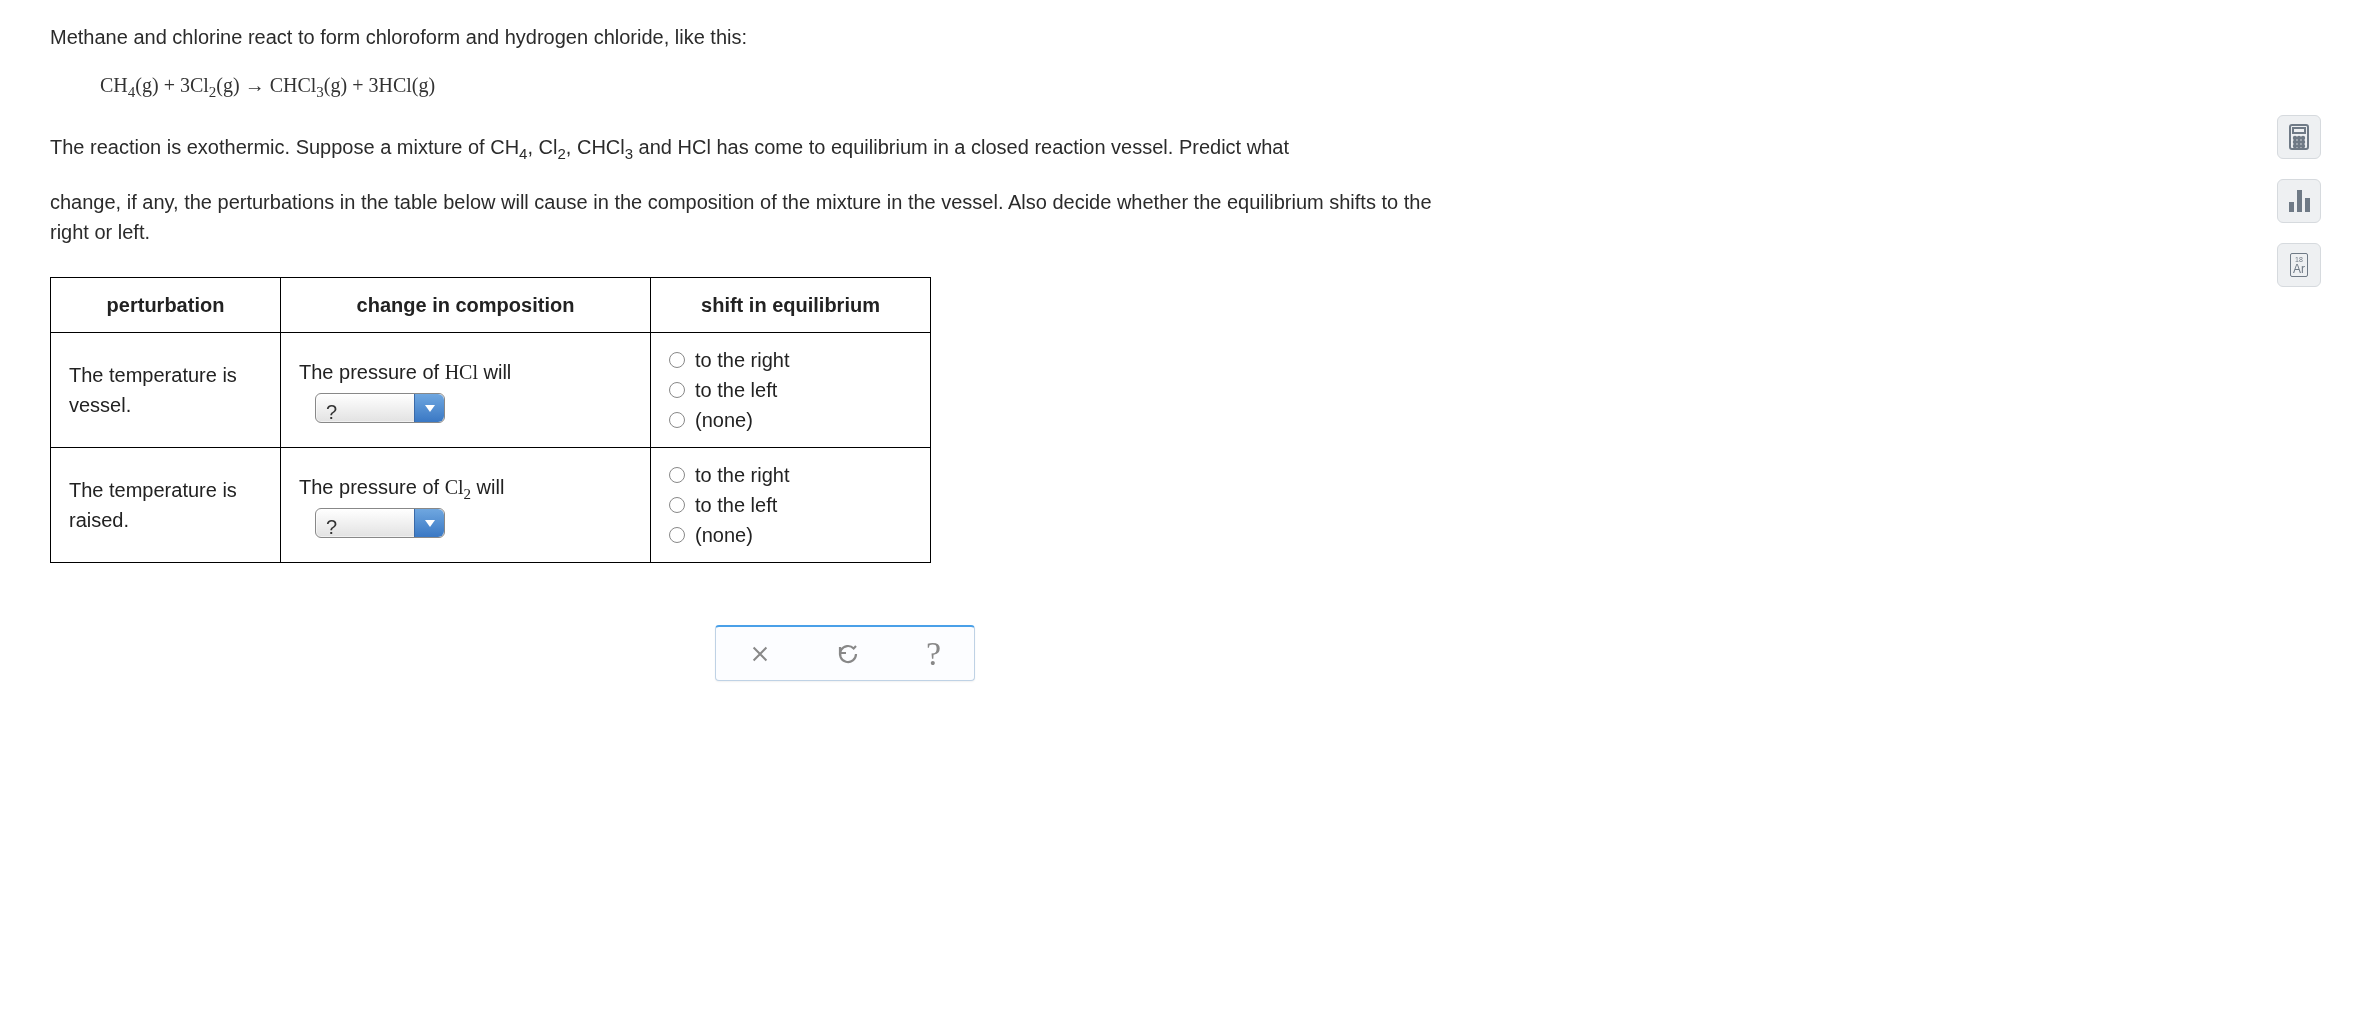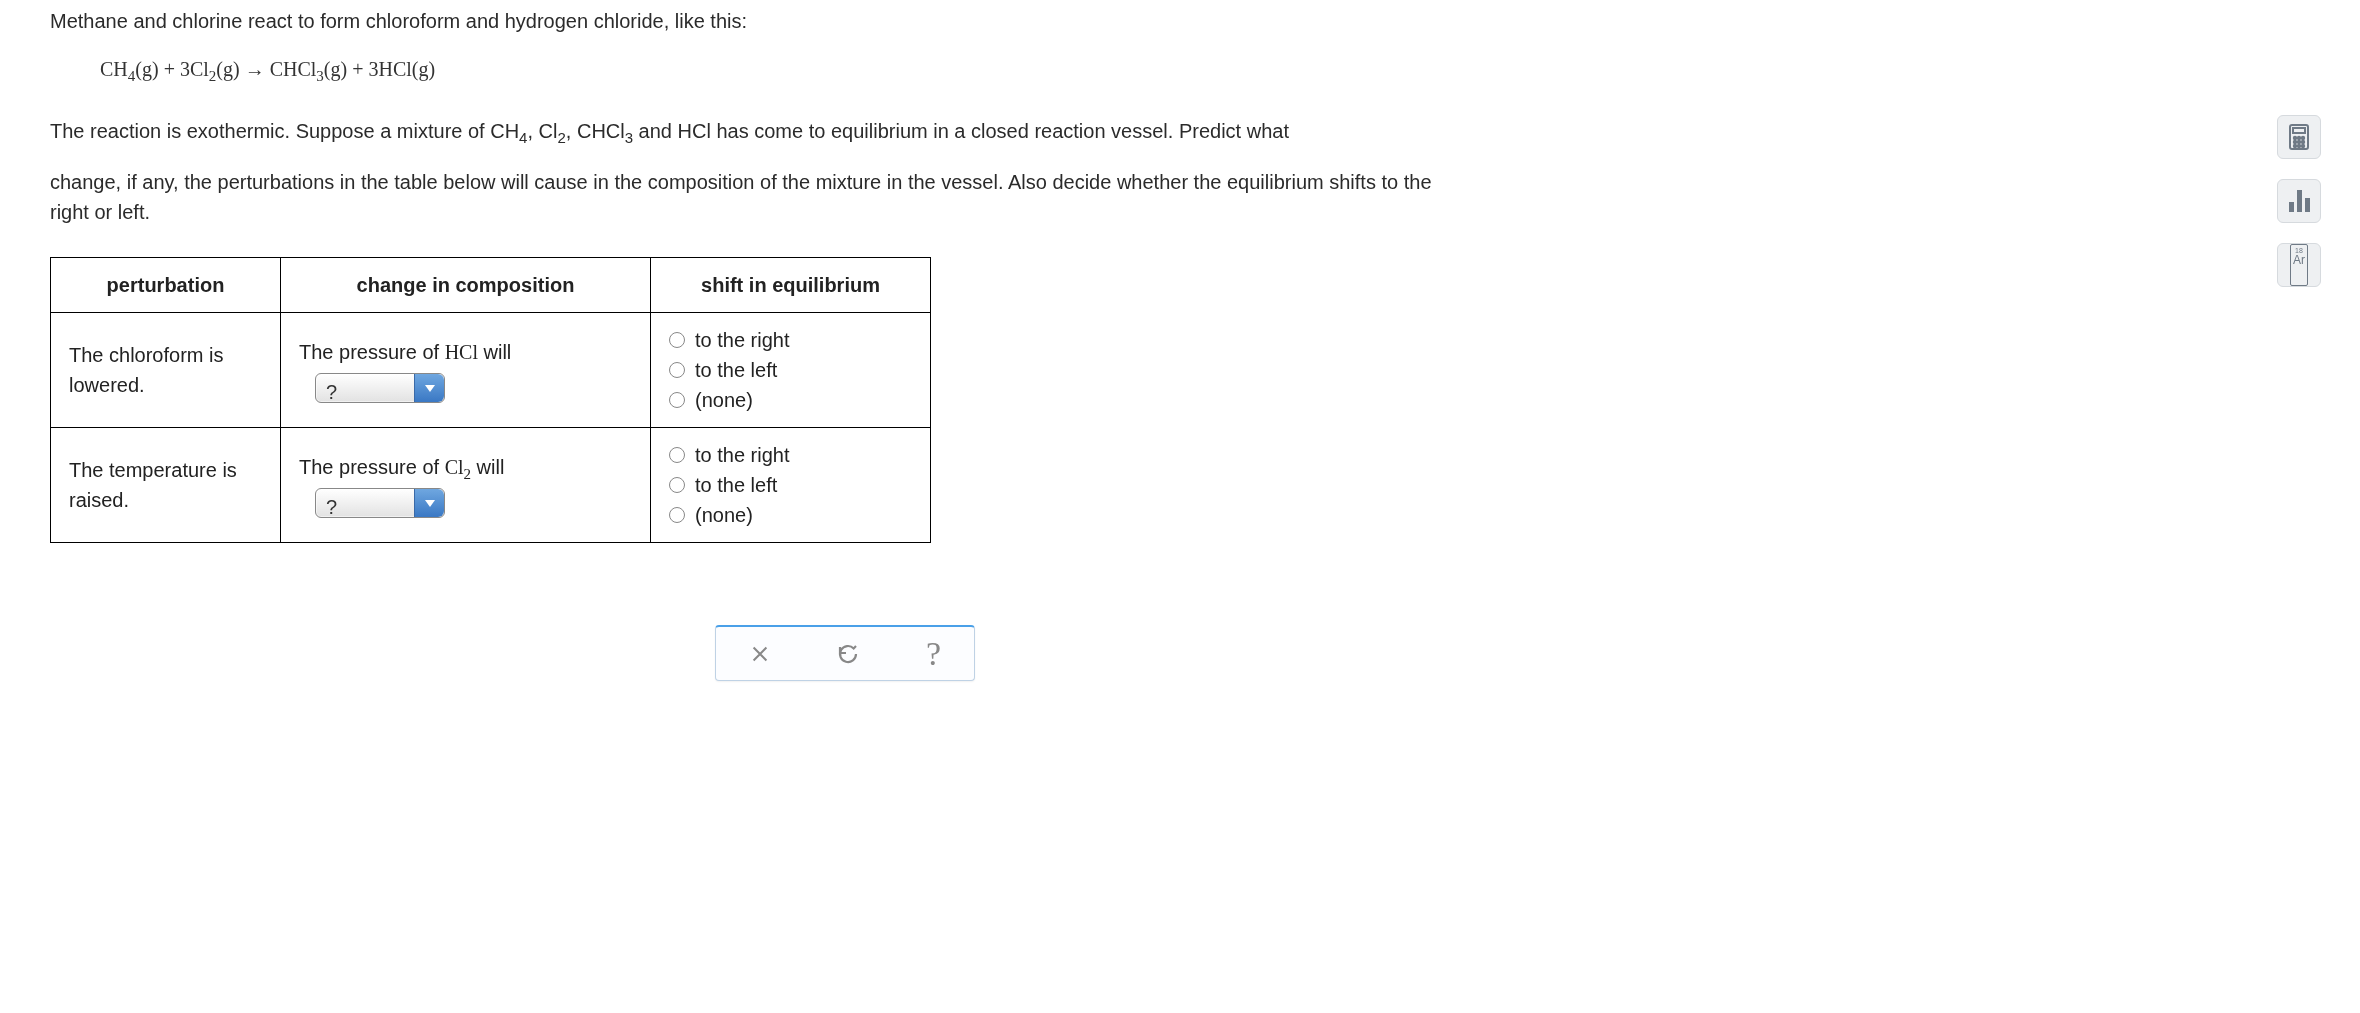--- a/index.html
+++ b/index.html
@@ -13,21 +13,21 @@
     height:1013px;
     position:relative;
   }
   .content {
     position:absolute;
     left:50px;
     top:0;
     width:1400px;
     line-height:1.5;
   }
-  .line { margin:6px 0 18px 0; color:#2b2b2b; }
+  .line { margin:22px 0 18px 0; color:#2b2b2b; }
   .equation {
     font-family: "Times New Roman", serif;
     font-size: 20px;
     margin: 14px 0 28px 50px;
   }
   sub { font-size:0.75em; }
   .arrow { font-family: Arial, sans-serif; }
   .tbl {
     border-collapse: collapse;
     margin-top:30px;
@@ -126,21 +126,21 @@
     border-radius:6px;
     display:flex;
     align-items:center;
     justify-content:center;
     color:#6f7a86;
     cursor:pointer;
   }
   .tool-btn svg { stroke:#6f7a86; fill:none; stroke-width:2; }
   .bars { display:flex; align-items:flex-end; gap:3px; height:22px;}
   .bars span { width:5px; background:#6f7a86; display:block;}
-  .ar-box { font-family:Arial, sans-serif; font-size:12px; border:1px solid #6f7a86; padding:2px 2px 19px 2px; line-height:1; border-radius:2px; color:#6f7a86;}
+  .ar-box { font-family:Arial, sans-serif; font-size:12px; border:1px solid #6f7a86; padding:2px 2px 1px 2px; line-height:1; border-radius:2px; color:#6f7a86;}
   .ar-sup { font-size:7px; display:block; text-align:center; line-height:1;}
 </style>
 </head>
 <body>
 
 <div class="content">
   <div class="line">Methane and chlorine react to form chloroform and hydrogen chloride, like this:</div>
 
   <div class="equation">
     <span>CH</span><sub>4</sub><span>(g)</span>
@@ -158,21 +158,21 @@
   <div class="line">change, if any, the perturbations in the table below will cause in the composition of the mixture in the vessel. Also decide whether the equilibrium shifts to the right or left.</div>
 
   <table class="tbl">
     <tbody>
         <tr>
       <th class="col-pert">perturbation</th>
       <th class="col-change">change in composition</th>
       <th class="col-shift">shift in equilibrium</th>
     </tr>
     <tr>
-      <td>The chloroform is lowered.</td>
+      <td>The temperature is vessel.</td>
       <td>
         <span>The pressure of </span><span style="font-family:'Times New Roman',serif"><span>HCl</span><sub></sub></span><span> will</span>
         <span class="dropdown">
           <span class="dd-text">?</span>
           <span class="dd-btn">
                 <svg width="12" height="10">
                   <polygon points="1,2 11,2 6,9"></polygon>
                 </svg>
               </span>
         </span>

